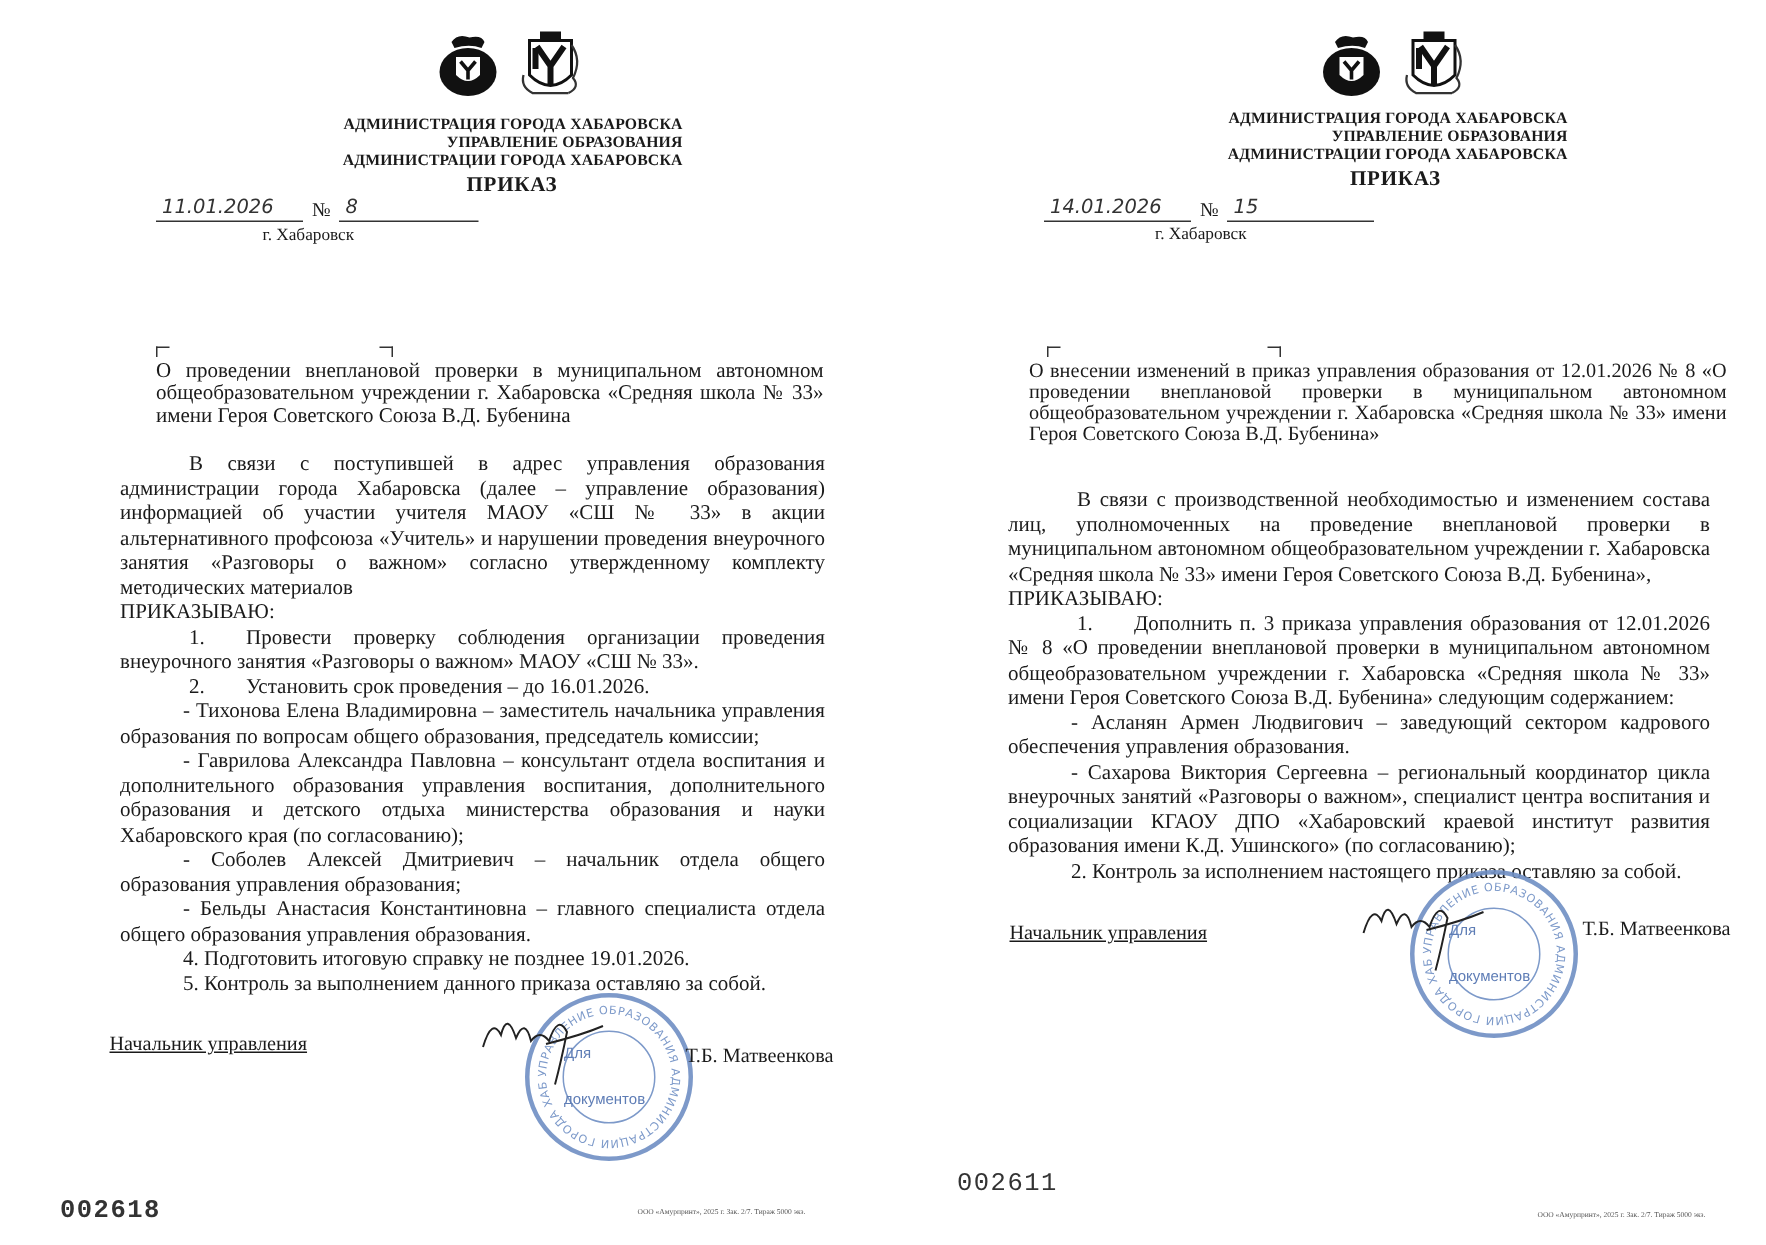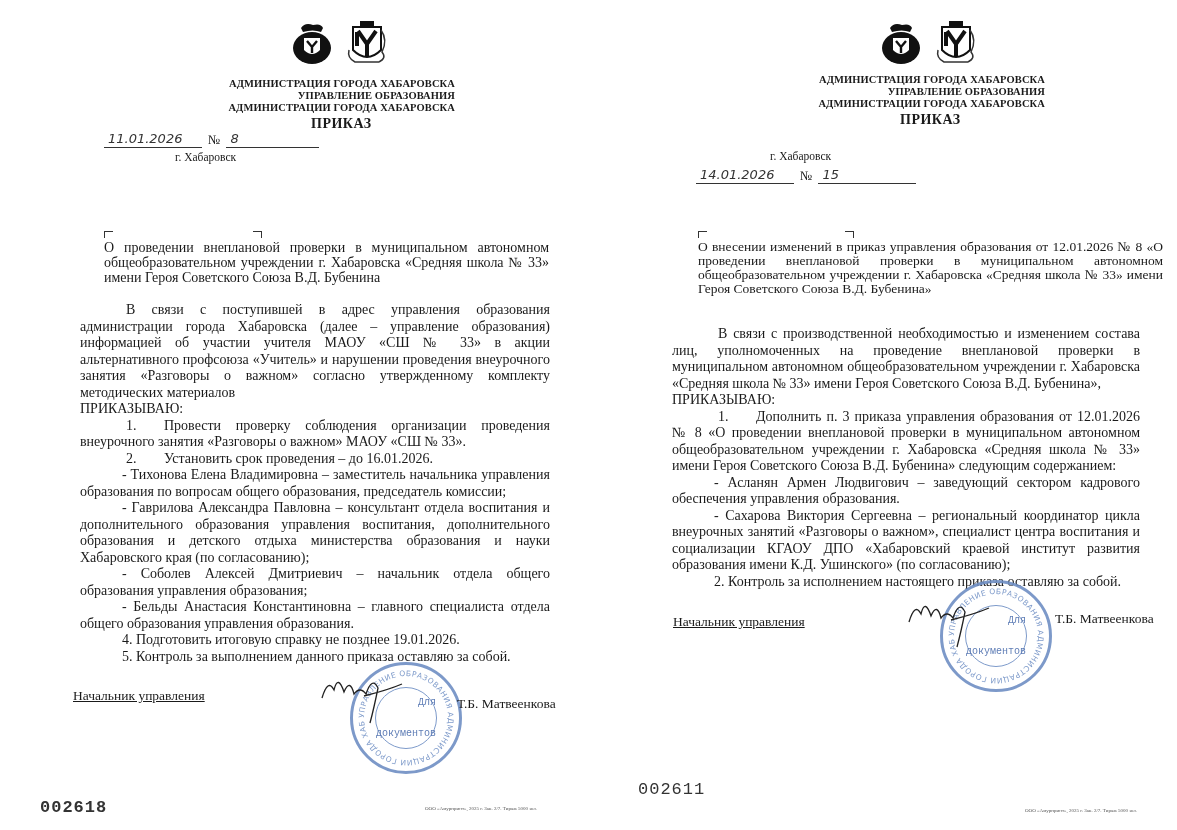--- a/index.html
+++ b/index.html
@@ -29,21 +29,21 @@
   .numitem { text-indent:46px; }
   .numitem .n { display:inline-block; width:38px; text-indent:0; }
 
   .signer-role { position:absolute; font-size:13.5px;text-decoration:underline; }
   .signer-name { position:absolute; font-size:13.5px; }
   .signature { position:absolute; }
   .seal { position:absolute; width:112px; height:112px; border-radius:50%;
           border:3px solid #6f8fc4; box-sizing:border-box; opacity:0.9; }
   .seal-inner { position:absolute; left:22px; top:22px; width:62px; height:62px; border-radius:50%;
           border:1.5px solid #6f8fc4; box-sizing:border-box; display:flex; flex-direction:column;
-          align-items:flex-end; justify-content:center; font-family:Liberation Mono, monospace;
+          align-items:flex-start; justify-content:center; font-family:Liberation Sans, sans-serif;
           font-size:10px; line-height:11px; color:#4d6fae;gap:20px; }
   .seal-ring { position:absolute; left:0; top:0; }
   .serial { position:absolute; font-family:"Liberation Mono","DejaVu Sans Mono",monospace; font-size:17px; letter-spacing:1px; color:#333; }
   .printer { position:absolute; font-size:5px; color:#555; white-space:nowrap; }
 </style>
 </head>
 <body>
 
 <div class="page" id="page-left">
 
@@ -149,30 +149,30 @@
     </span>
   </div>
 
   <div class="hdr" style="left:215px; top:74px; width:230px;">
     <div>АДМИНИСТРАЦИЯ ГОРОДА ХАБАРОВСКА</div>
     <div>УПРАВЛЕНИЕ ОБРАЗОВАНИЯ</div>
     <div>АДМИНИСТРАЦИИ ГОРОДА ХАБАРОВСКА</div>
   </div>
   <div class="prikaz-title" style="left:300px; top:112px;">ПРИКАЗ</div>
 
-  <div class="date-line" style="left:96px; top:132px;margin-top:36px;">
+  <div class="date-line" style="left:96px; top:132px;">
     <span class="hw" style="width:90px;">14.01.2026</span>
     <span class="num-sign">№</span>
     <span class="hw" style="width:90px;">15</span>
   </div>
   <div class="city" style="left:170px; top:150px;">г. Хабаровск</div>
 
   <div class="corner l" style="left:98px; top:231px;"></div>
   <div class="corner r" style="left:245px; top:231px;"></div>
-  <div class="subject" style="left:86px; top:240px; width:465px; font-size:13.5px; line-height:14px;margin-left:12px;">О внесении изменений в приказ управления образования от 12.01.2026 № 8 «О проведении внеплановой проверки в муниципальном автономном общеобразовательном учреждении г. Хабаровска «Средняя школа № 33» имени Героя Советского Союза В.Д. Бубенина»</div>
+  <div class="subject" style="left:86px; top:240px; width:465px; font-size:13.5px; line-height:14px;">О внесении изменений в приказ управления образования от 12.01.2026 № 8 «О проведении внеплановой проверки в муниципальном автономном общеобразовательном учреждении г. Хабаровска «Средняя школа № 33» имени Героя Советского Союза В.Д. Бубенина»</div>
 
   <div class="body-text" style="left:72px; top:326px; width:468px;">
     <p class="ind">В связи с производственной необходимостью и изменением состава лиц, уполномоченных на проведение внеплановой проверки в муниципальном автономном общеобразовательном учреждении г. Хабаровска «Средняя школа № 33» имени Героя Советского Союза В.Д. Бубенина»,</p>
     <p>ПРИКАЗЫВАЮ:</p>
     <p class="numitem"><span class="n">1.</span><span>Дополнить п. 3 приказа управления образования от 12.01.2026 № 8 «О проведении внеплановой проверки в муниципальном автономном общеобразовательном учреждении г. Хабаровска «Средняя школа № 33» имени Героя Советского Союза В.Д. Бубенина» следующим содержанием:</span></p>
     <p class="ind2">- Асланян Армен Людвигович – заведующий сектором кадрового обеспечения управления образования.</p>
     <p class="ind2">- Сахарова Виктория Сергеевна – региональный координатор цикла внеурочных занятий «Разговоры о важном», специалист центра воспитания и социализации КГАОУ ДПО «Хабаровский краевой институт развития образования имени К.Д. Ушинского» (по согласованию);</p>
     <p class="ind2">2. Контроль за исполнением настоящего приказа оставляю за собой.</p>
   </div>
 

